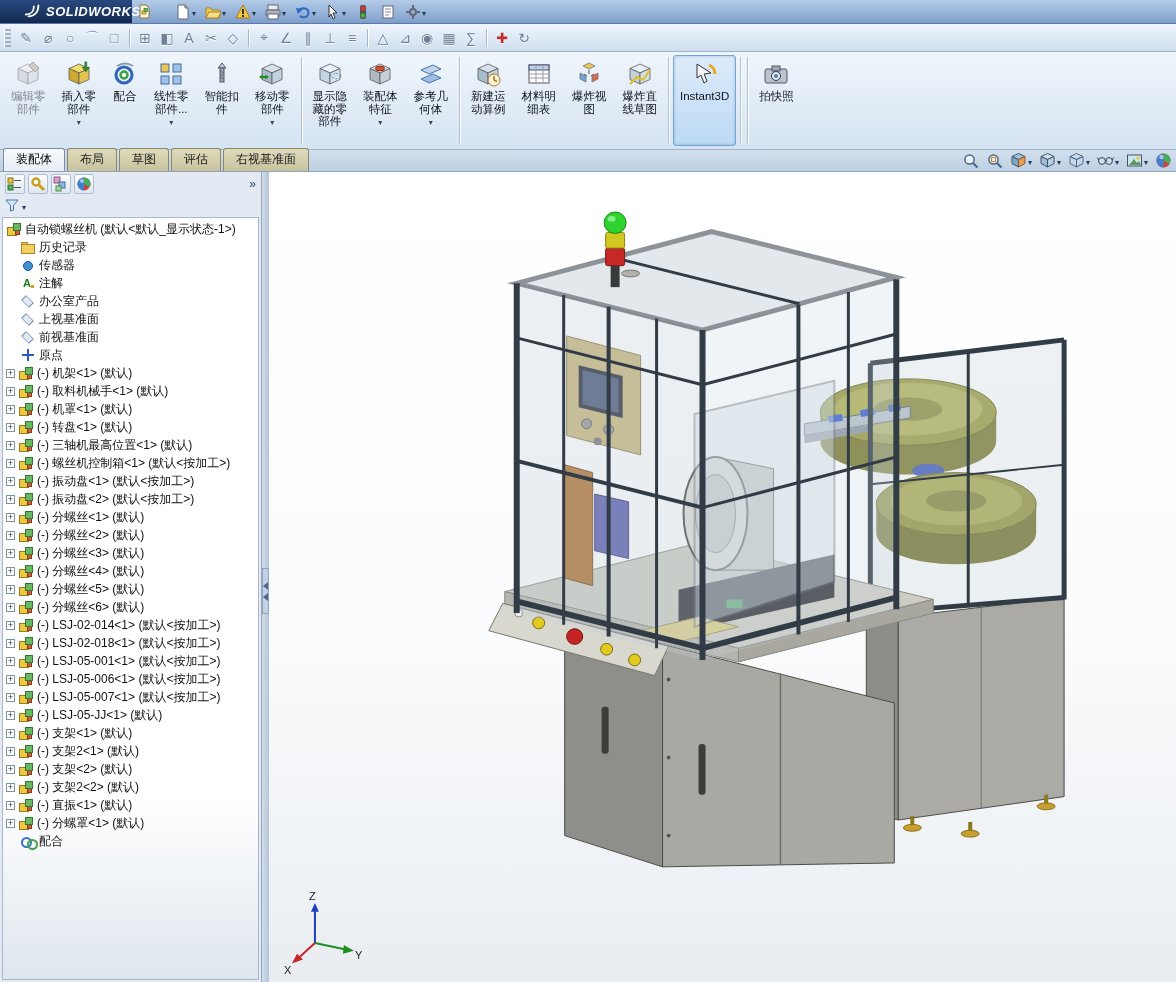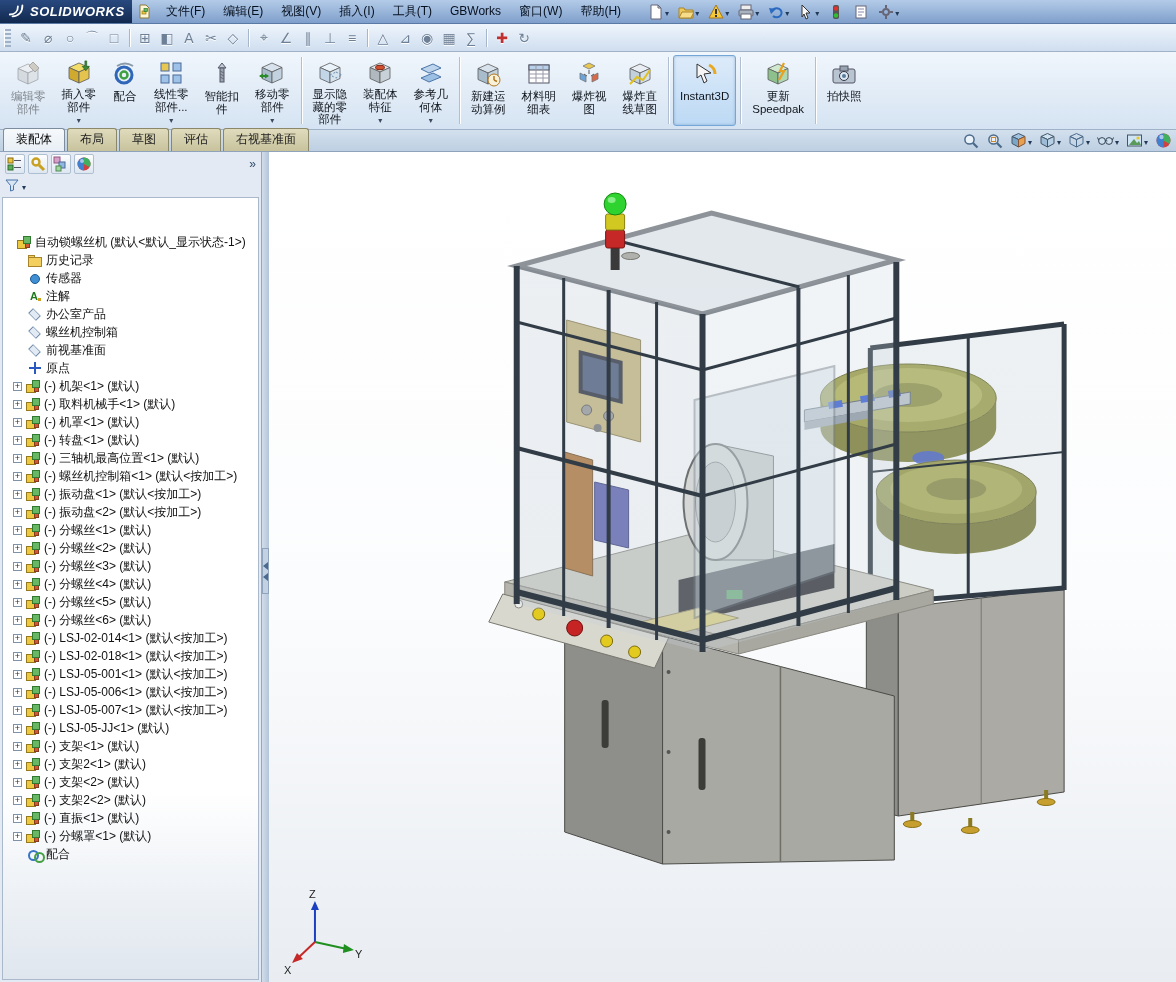--- a/index.html
+++ b/index.html
@@ -2,36 +2,36 @@
 <html><head>
 <meta charset="utf-8">
 <style>
 *{box-sizing:border-box;margin:0;padding:0}
 html,body{width:1176px;height:982px;overflow:hidden}
 body{font-family:"Liberation Sans","DejaVu Sans",sans-serif;font-size:12px;color:#111;background:#dfe7f2}
 .app{width:1176px;height:982px;display:flex;flex-direction:column}
 
 
 .titlebar{height:24px;flex:none;display:flex;align-items:stretch;background:linear-gradient(#b3cbe8,#7f9fcb);border-bottom:1px solid #5a7aa6}
-.logo{width:132px;flex:none;display:flex;align-items:center;gap:4px;padding:0 8px;background:linear-gradient(#28497f,#12294e);color:#fff;font-weight:bold;font-style:italic;font-size:13px;letter-spacing:.5px}
+.logo{width:132px;flex:none;display:flex;align-items:center;gap:4px;padding:0 24px;background:linear-gradient(#28497f,#12294e);color:#fff;font-weight:bold;font-style:italic;font-size:13px;letter-spacing:.5px}
 .app-doc{display:flex;align-items:center;padding:0 5px}
 .menu-item{padding:0 9px;line-height:23px;color:#06101e;cursor:default}
 .qa{display:flex;align-items:center;margin-left:14px;gap:1px}
 .qa-btn{height:22px;display:inline-flex;align-items:center;padding:0 3px;border:1px solid transparent;border-radius:2px}
 .caret::after{content:"▾";font-size:8px;color:#223a58;margin-left:1px}
 
 
 .toolbar2{height:28px;flex:none;display:flex;align-items:center;padding:0 4px;background:linear-gradient(#eff5fc,#cfdeef);border-bottom:1px solid #9fb2c8}
 .grip{width:7px;height:18px;margin-right:4px;background:repeating-linear-gradient(180deg,#9fb2c8 0 2px,transparent 2px 4px);border-left:1px solid #fff}
 .t2-icon{width:22px;height:22px;display:inline-flex;align-items:center;justify-content:center;color:#6e8096;font-size:14px;text-shadow:0 1px 0 #fff;border:1px solid transparent;border-radius:2px}
 .t2-sep{width:1px;height:18px;background:#a6b7cb;box-shadow:1px 0 0 #fff;margin:0 4px}
 .t2-red{color:#c03030}
 
 
-.ribbon{height:78px;flex:none;display:flex;align-items:stretch;padding:2px 3px;background:linear-gradient(#f0f6fc,#d5e3f2);border-bottom:1px solid #9fb2c8}
+.ribbon{height:98px;flex:none;display:flex;align-items:stretch;padding:2px 3px;background:linear-gradient(#f0f6fc,#d5e3f2);border-bottom:1px solid #9fb2c8}
 .ribbon-btn{display:flex;flex-direction:column;align-items:center;justify-content:flex-start;padding:4px 6px 1px;margin:1px;border:1px solid transparent;border-radius:3px;text-align:center;font-size:11.5px;line-height:12.5px;color:#10151c;cursor:default}
 .ribbon-btn.active{background:linear-gradient(#ddebfa,#bcd9f4);border-color:#74a6d8;box-shadow:inset 0 0 3px rgba(40,90,150,.35)}
 .ribbon-btn.disabled{opacity:.5;filter:grayscale(.8)}
 .ribbon-icon{height:28px;margin-bottom:2px;display:flex;align-items:center}
 .ribbon-caret::after{content:"▾";font-size:8px;color:#3a4a5c}
 .ribbon-sep{width:1px;background:#b0c0d2;box-shadow:1px 0 0 #fff;margin:3px 3px}
 
 
 .tabstrip{height:22px;flex:none;display:flex;align-items:flex-end;background:linear-gradient(#d3e0ee,#bdcfe2);border-bottom:1px solid #8fa3ba;padding-left:3px}
 .tab{padding:2px 12px 3px;margin-right:2px;font-size:12px;border:1px solid #7d8d9d;border-bottom:none;border-radius:3px 3px 0 0;background:linear-gradient(#dfdbbc,#c8c39d);border-color:#8a8868;color:#222;cursor:default}
@@ -41,22 +41,22 @@
 
 
 .main{flex:1;display:flex;min-height:0}
 .left-panel{width:262px;flex:none;display:flex;flex-direction:column;background:#e3eaf3;border-right:1px solid #93a7bd}
 .panel-tabs{height:24px;flex:none;display:flex;align-items:center;gap:3px;padding:2px 5px}
 .ptab{width:20px;height:20px;display:inline-flex;align-items:center;justify-content:center;border:1px solid #aebfd2;background:linear-gradient(#fdfefe,#dde7f1);border-radius:2px}
 .chevrons{margin-left:auto;color:#2c4a6a;font-size:12px}
 .chevrons::after{content:"»"}
 .filter-row{height:20px;flex:none;display:flex;align-items:center;padding:0 5px;gap:2px}
 .tree-wrap{flex:1;margin:1px 2px 2px 2px;border:1px solid #a9b8ca;background:linear-gradient(180deg,#ffffff 0%,#ffffff 76%,#dfe6ee 100%);overflow:hidden;padding-top:2px}
-.tree-row{height:18px;display:flex;align-items:center;padding-left:8px;white-space:nowrap;cursor:default}
-.tree-row.root{padding-left:13px;margin-top:33px;}
+.tree-row{height:18px;display:flex;align-items:center;padding-left:1px;white-space:nowrap;cursor:default}
+.tree-row.root{padding-left:3px;}
 .expander{width:9px;height:9px;flex:none;border:1px solid #7e93a9;background:#fff;margin:0 3px 0 2px;font-size:9px;line-height:7px;text-align:center;color:#333}
 .expander::after{content:"+"}
 .exp-space{width:16px;flex:none}
 .tlabel{margin-left:2px;overflow:hidden;text-overflow:ellipsis}
 .ticon{width:15px;height:14px;position:relative;flex:none;margin-right:2px;display:inline-block}
 .ticon-component::before,.ticon-assembly::before{content:"";position:absolute;left:1px;top:5px;width:8px;height:7px;background:#ecc93f;border:1px solid #96791c}
 .ticon-component::after,.ticon-assembly::after{content:"";position:absolute;left:7px;top:1px;width:6px;height:6px;background:#67b765;border:1px solid #2f7a2e}
 .ticon-component i,.ticon-assembly i{position:absolute;left:9px;top:8px;width:5px;height:5px;background:#cf5a33;border:1px solid #8a3a1c}
 .ticon-history::before{content:"";position:absolute;left:1px;top:2px;width:5px;height:3px;background:#f2cf5e;border:1px solid #a8852a}
 .ticon-history::after{content:"";position:absolute;left:1px;top:4px;width:12px;height:8px;background:#f2cf5e;border:1px solid #a8852a}
@@ -90,30 +90,20 @@
           </svg></span>
       <span>SOLIDWORKS</span>
     </div>
     <span class="app-doc">
         <svg width="15" height="15">
           <path d="M3 1 h6 l3 3 v10 h-9 z" fill="#fdf6d8" stroke="#8a7a3a"></path>
           <rect x="5" y="7" width="4" height="3" fill="#e8c840" stroke="#96791c" stroke-width="0.7"></rect>
           <rect x="7" y="4.5" width="3.4" height="3" fill="#67b765" stroke="#2f7a2e" stroke-width="0.7"></rect>
         </svg>
       </span>
-    <div style="display:flex">
-        <span class="menu-item">文件(F)</span>
-        <span class="menu-item">编辑(E)</span>
-        <span class="menu-item">视图(V)</span>
-        <span class="menu-item">插入(I)</span>
-        <span class="menu-item">工具(T)</span>
-        <span class="menu-item">GBWorks</span>
-        <span class="menu-item">窗口(W)</span>
-        <span class="menu-item">帮助(H)</span>
-      </div>
     <div class="qa">
         <span class="qa-btn">
           <svg width="16" height="16">
             <path d="M3 1 h7 l3 3 v11 h-10 z" fill="#fff" stroke="#667"></path>
             <path d="M10 1 l3 3 h-3 z" fill="#cdd6e0" stroke="#667"></path>
           </svg>
           <span class="caret"></span>
         </span>
         <span class="qa-btn">
           <svg width="16" height="16">
@@ -422,34 +412,20 @@
           <svg width="26" height="26">
             <polygon points="5,3 19,12 12,13 15,20 12,22 9,14 5,17" fill="#f6f6f6" stroke="#333"></polygon>
             <path d="M17 4 a10 10 0 0 1 6 9" stroke="#e8a820" stroke-width="3" fill="none"></path>
           </svg>
         </div>
         <div class="ribbon-label">
           <div>Instant3D</div>
         </div>
       </div>
       <div class="ribbon-sep"></div>
-      <div class="ribbon-btn">
-        <div class="ribbon-icon">
-          <svg width="26" height="26" viewBox="0 0 26 26">
-            <polygon points="13,3 23,7.5 13,12 3,7.5" fill="#cfe8cf" stroke="#5a5a5a" stroke-width="0.8"></polygon>
-            <polygon points="3,7.5 13,12 13,23 3,18.5" fill="#8ec08e" stroke="#5a5a5a" stroke-width="0.8"></polygon>
-            <polygon points="23,7.5 13,12 13,23 23,18.5" fill="#b0d8b0" stroke="#5a5a5a" stroke-width="0.8"></polygon>
-            <path d="M19 2 l-4 8 h4 l-5 9" stroke="#e8a020" stroke-width="2.2" fill="none"></path>
-          </svg>
-        </div>
-        <div class="ribbon-label">
-          <div>更新</div>
-          <div>Speedpak</div>
-        </div>
-      </div>
       <div class="ribbon-sep"></div>
       <div class="ribbon-btn">
         <div class="ribbon-icon">
           <svg width="26" height="26">
             <rect x="2" y="8" width="22" height="14" rx="2" fill="#b8c4d0" stroke="#556"></rect>
             <rect x="9" y="5" width="8" height="5" fill="#98a4b0" stroke="#556"></rect>
             <circle cx="13" cy="15" r="4.5" fill="#dce8f4" stroke="#334"></circle>
             <circle cx="13" cy="15" r="2" fill="#5a7a9a"></circle>
           </svg>
         </div>
@@ -598,21 +574,21 @@
             <span class="tlabel">注解</span>
           </div>
           <div class="tree-row">
             <span class="exp-space"></span>
             <span class="ticon ticon-plane"></span>
             <span class="tlabel">办公室产品</span>
           </div>
           <div class="tree-row">
             <span class="exp-space"></span>
             <span class="ticon ticon-plane"></span>
-            <span class="tlabel">螺丝机控制箱</span>
+            <span class="tlabel">上视基准面</span>
           </div>
           <div class="tree-row">
             <span class="exp-space"></span>
             <span class="ticon ticon-plane"></span>
             <span class="tlabel">前视基准面</span>
           </div>
           <div class="tree-row">
             <span class="exp-space"></span>
             <span class="ticon ticon-origin"></span>
             <span class="tlabel">原点</span>

